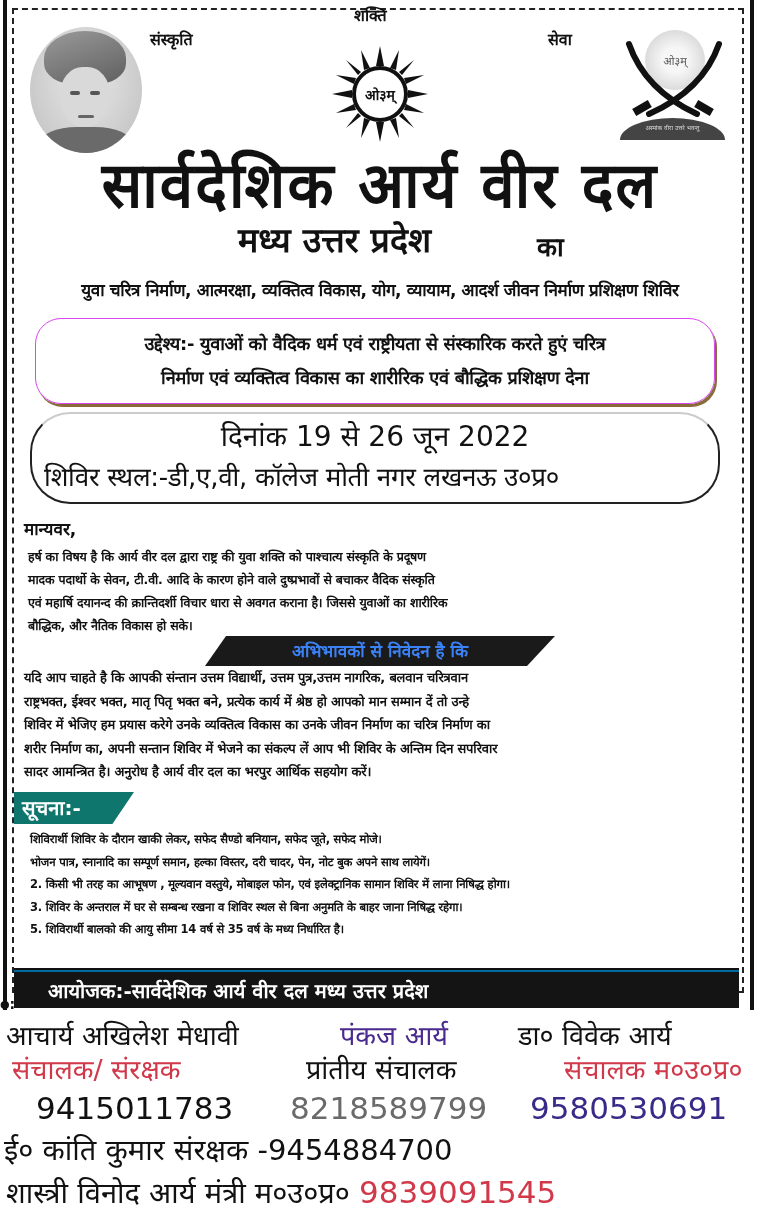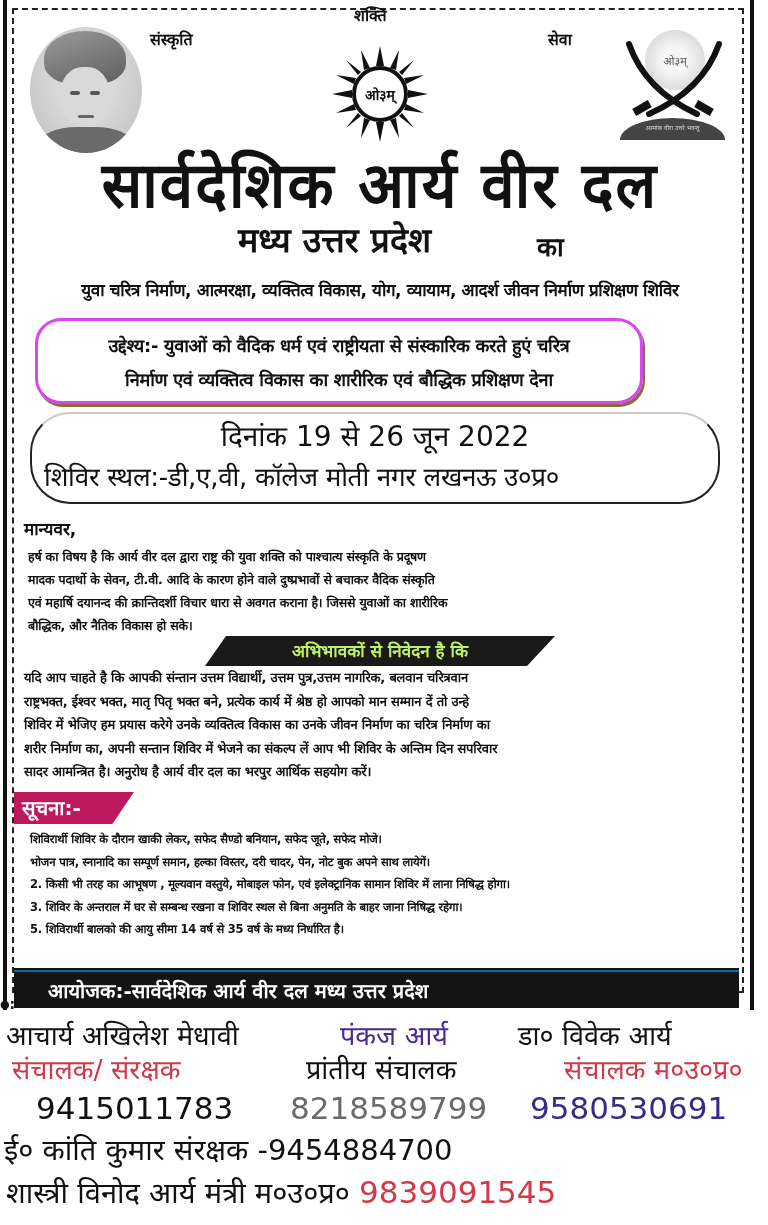--- a/index.html
+++ b/index.html
@@ -49,51 +49,51 @@
   .main-title {
     position: absolute; left: 30px; top: 145px; width: 700px; text-align: center;
     font-size: 60px; font-weight: bold; letter-spacing: 2px; line-height: 80px;
     font-family: "DejaVu Sans", sans-serif; transform: scaleY(1.05);
   }
   .sub-title { position: absolute; left: 238px; top: 218px; font-size: 34px; font-weight: bold; line-height: 44px; }
   .sub-title-ka { position: absolute; left: 537px; top: 228px; font-size: 26px; font-weight: bold; }
   .tagline { position: absolute; left: 30px; top: 278px; width: 700px; text-align: center; font-size: 17px; font-weight: bold; letter-spacing: -0.4px; white-space: nowrap; }
 
   .objective-box {
-    position: absolute; left: 35px; top: 318px; width: 608px; height: 86px;
-    border: 3px solid #d946ef; border-radius: 26px;
+    position: absolute; left: 35px; top: 318px; width: 680px; height: 86px;
+    border: 1px solid #d946ef; border-radius: 26px;
     box-shadow: 2px 3px 0 #8a6b3c;
     text-align: center; padding-top: 8px;
   }
   .objective-box .line { font-size: 18px; font-weight: bold; line-height: 34px; letter-spacing: -0.3px; white-space: nowrap; }
 
   .date-box {
     position: absolute; left: 30px; top: 412px; width: 690px; height: 92px;
     border: 2px solid #222; border-radius: 40px; border-top-color: #ccc;
     text-align: center;
   }
   .date-line { position: absolute; left: 0; top: 2px; width: 100%; text-align: center; font-size: 28px; }
   .venue-line { position: absolute; left: 12px; top: 44px; font-size: 26px; white-space: nowrap; letter-spacing: -0.3px; }
 
   .salutation { position: absolute; left: 24px; top: 517px; font-size: 17px; font-weight: bold; }
   .intro-para { position: absolute; left: 28px; top: 545px; width: 670px; }
   .intro-para .ln { font-size: 12.5px; font-weight: bold; line-height: 23px; white-space: nowrap; letter-spacing: -0.2px; }
 
   .banner-parents {
     position: absolute; left: 205px; top: 636px; width: 350px; height: 30px;
-    background: #1a1a1a; color: #bef264; font-size: 17px; font-weight: bold;
+    background: #1a1a1a; color: #3b82f6; font-size: 17px; font-weight: bold;
     text-align: center; line-height: 30px;
     clip-path: polygon(6% 0, 100% 0, 92% 100%, 0 100%);
   }
   .parents-para { position: absolute; left: 24px; top: 666px; width: 720px; }
   .parents-para .ln { font-size: 13px; font-weight: bold; line-height: 23.5px; white-space: nowrap; letter-spacing: -0.2px; }
 
   .notice-tag {
     position: absolute; left: 14px; top: 792px; width: 120px; height: 32px;
-    background: #be185d; color: #fff; font-size: 20px; font-weight: bold;
+    background: #0f766e; color: #fff; font-size: 20px; font-weight: bold;
     line-height: 32px; padding-left: 8px;
     clip-path: polygon(0 0, 100% 0, 82% 100%, 0 100%);
   }
   .notice-list { position: absolute; left: 30px; top: 828px; width: 700px; }
   .notice-list .ln { font-size: 11.5px; font-weight: bold; line-height: 22.5px; white-space: nowrap; letter-spacing: -0.2px; }
 
   .organizer-bar {
     position: absolute; left: 14px; top: 970px; width: 725px; height: 38px;
     background: #141414; color: #fff; font-size: 20px; font-weight: bold;
     line-height: 38px; padding-left: 34px; white-space: nowrap;

